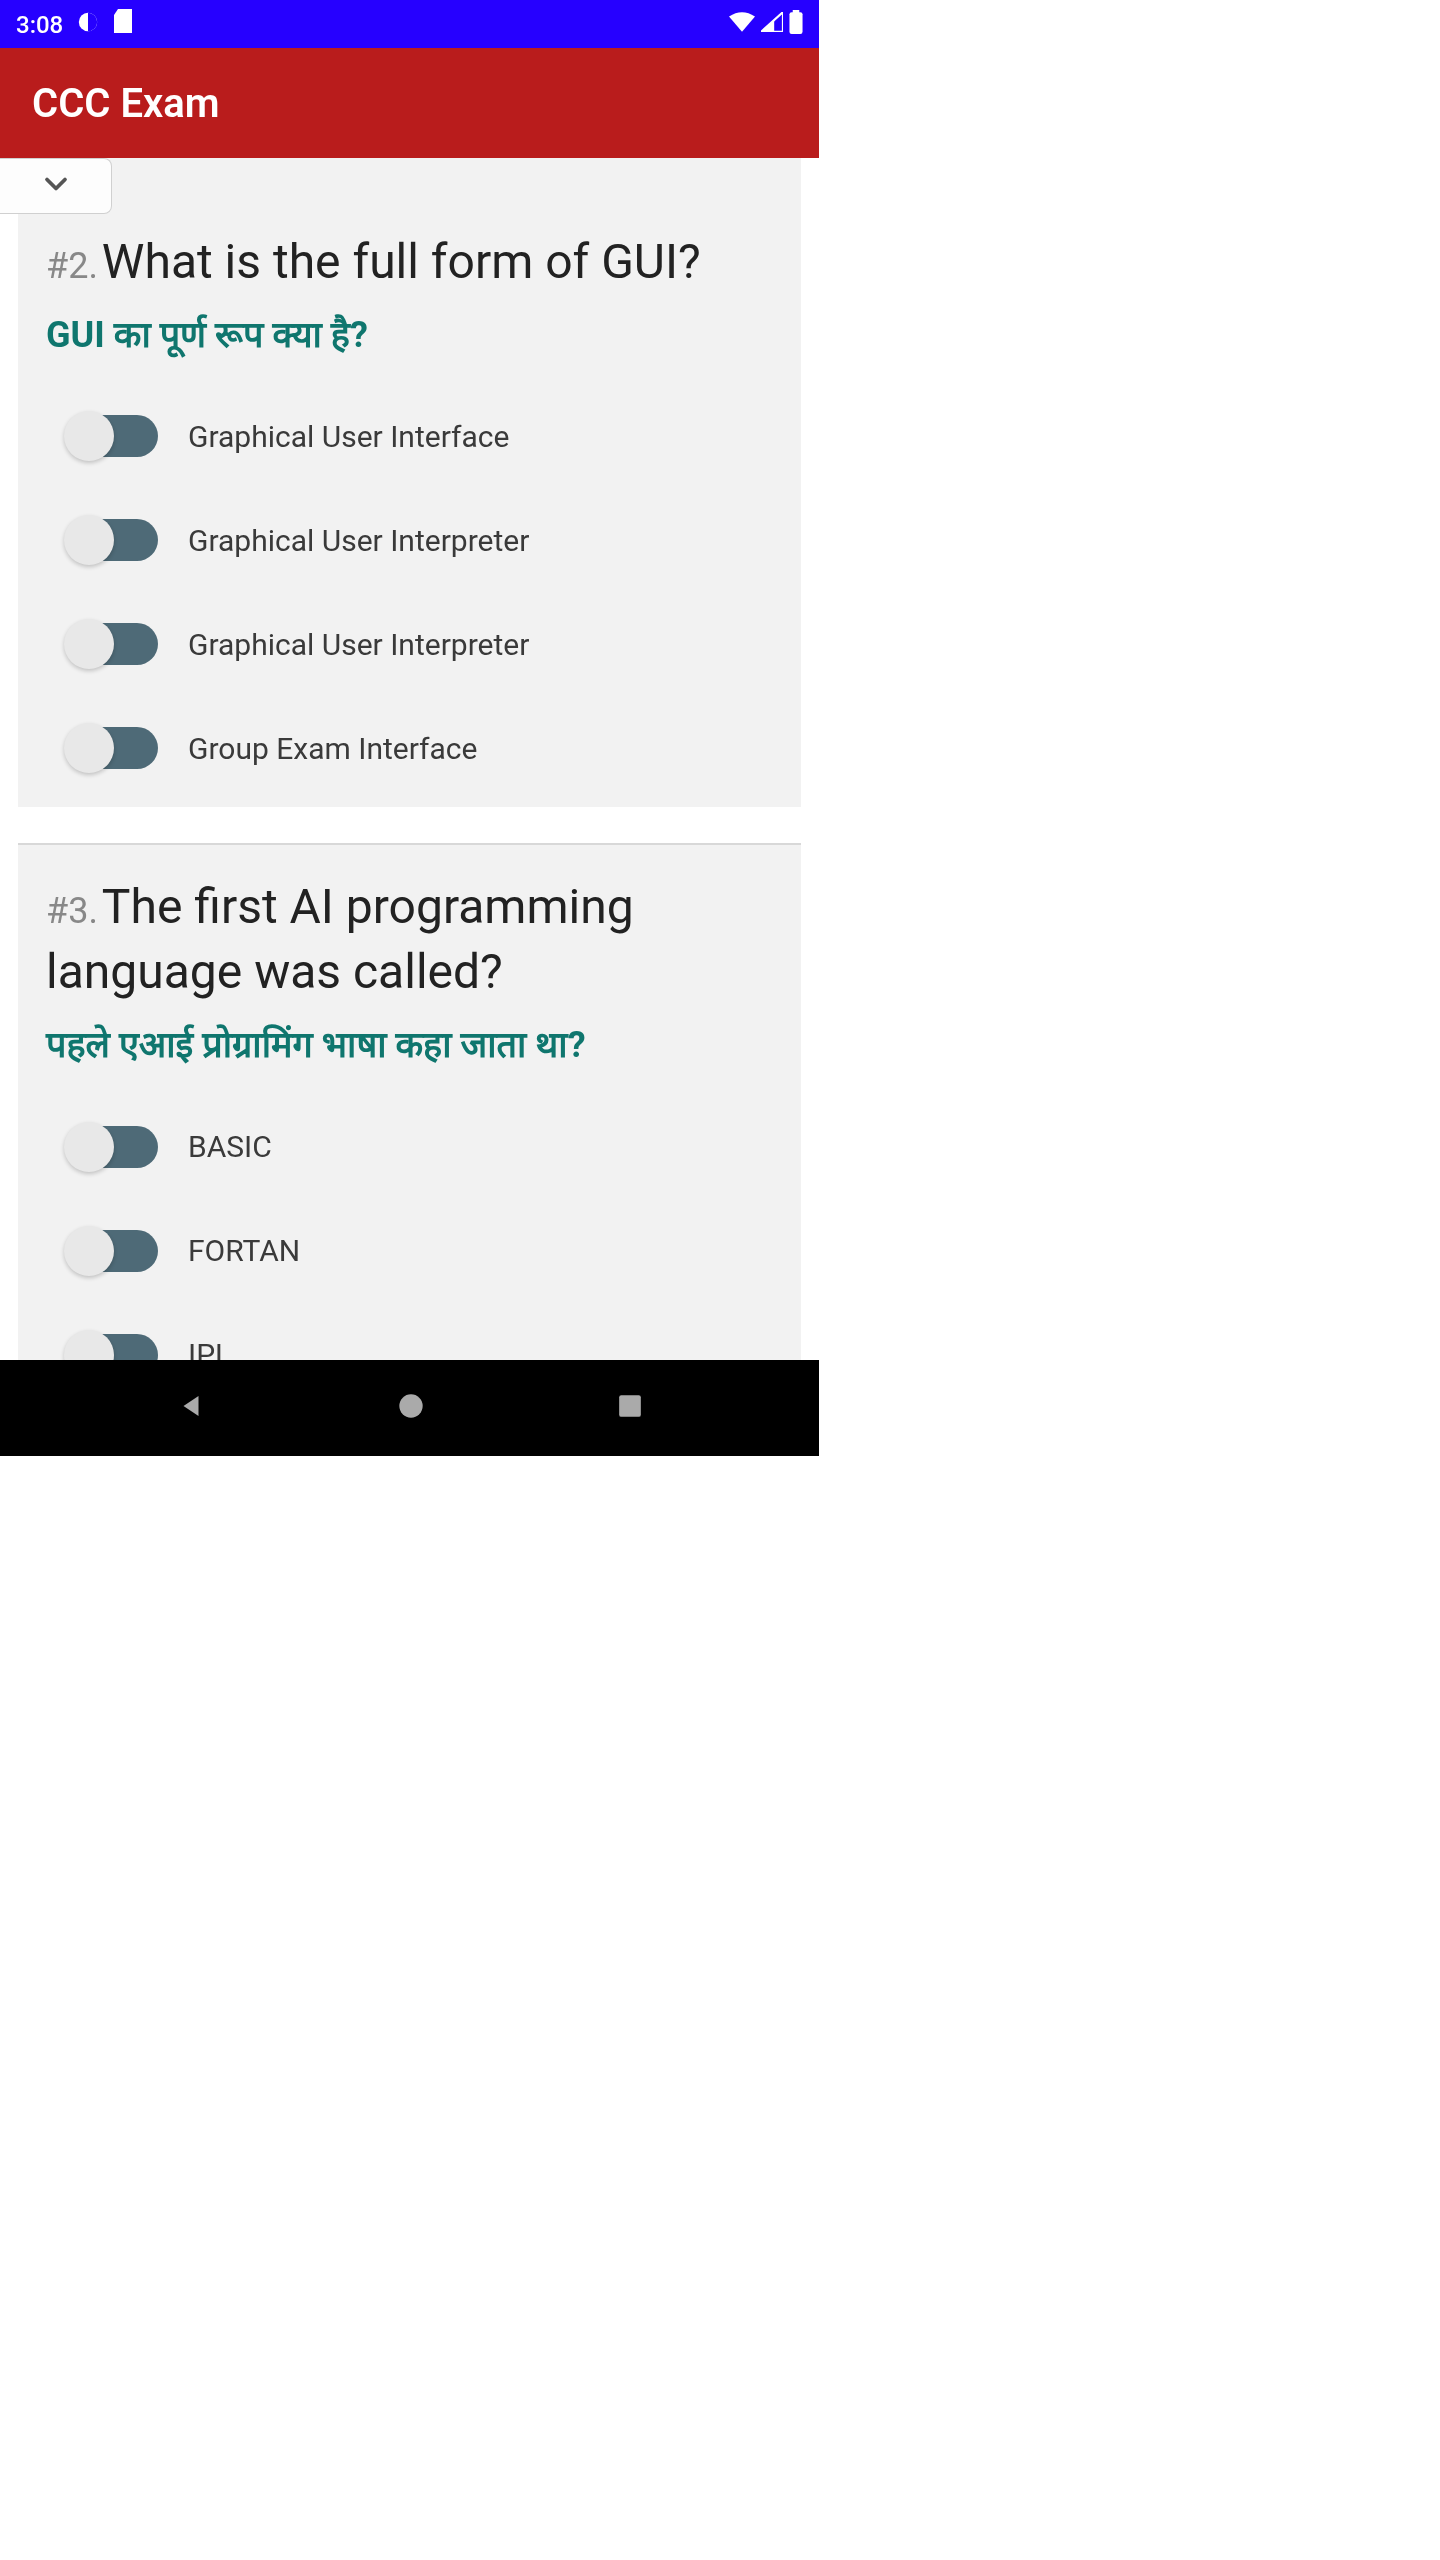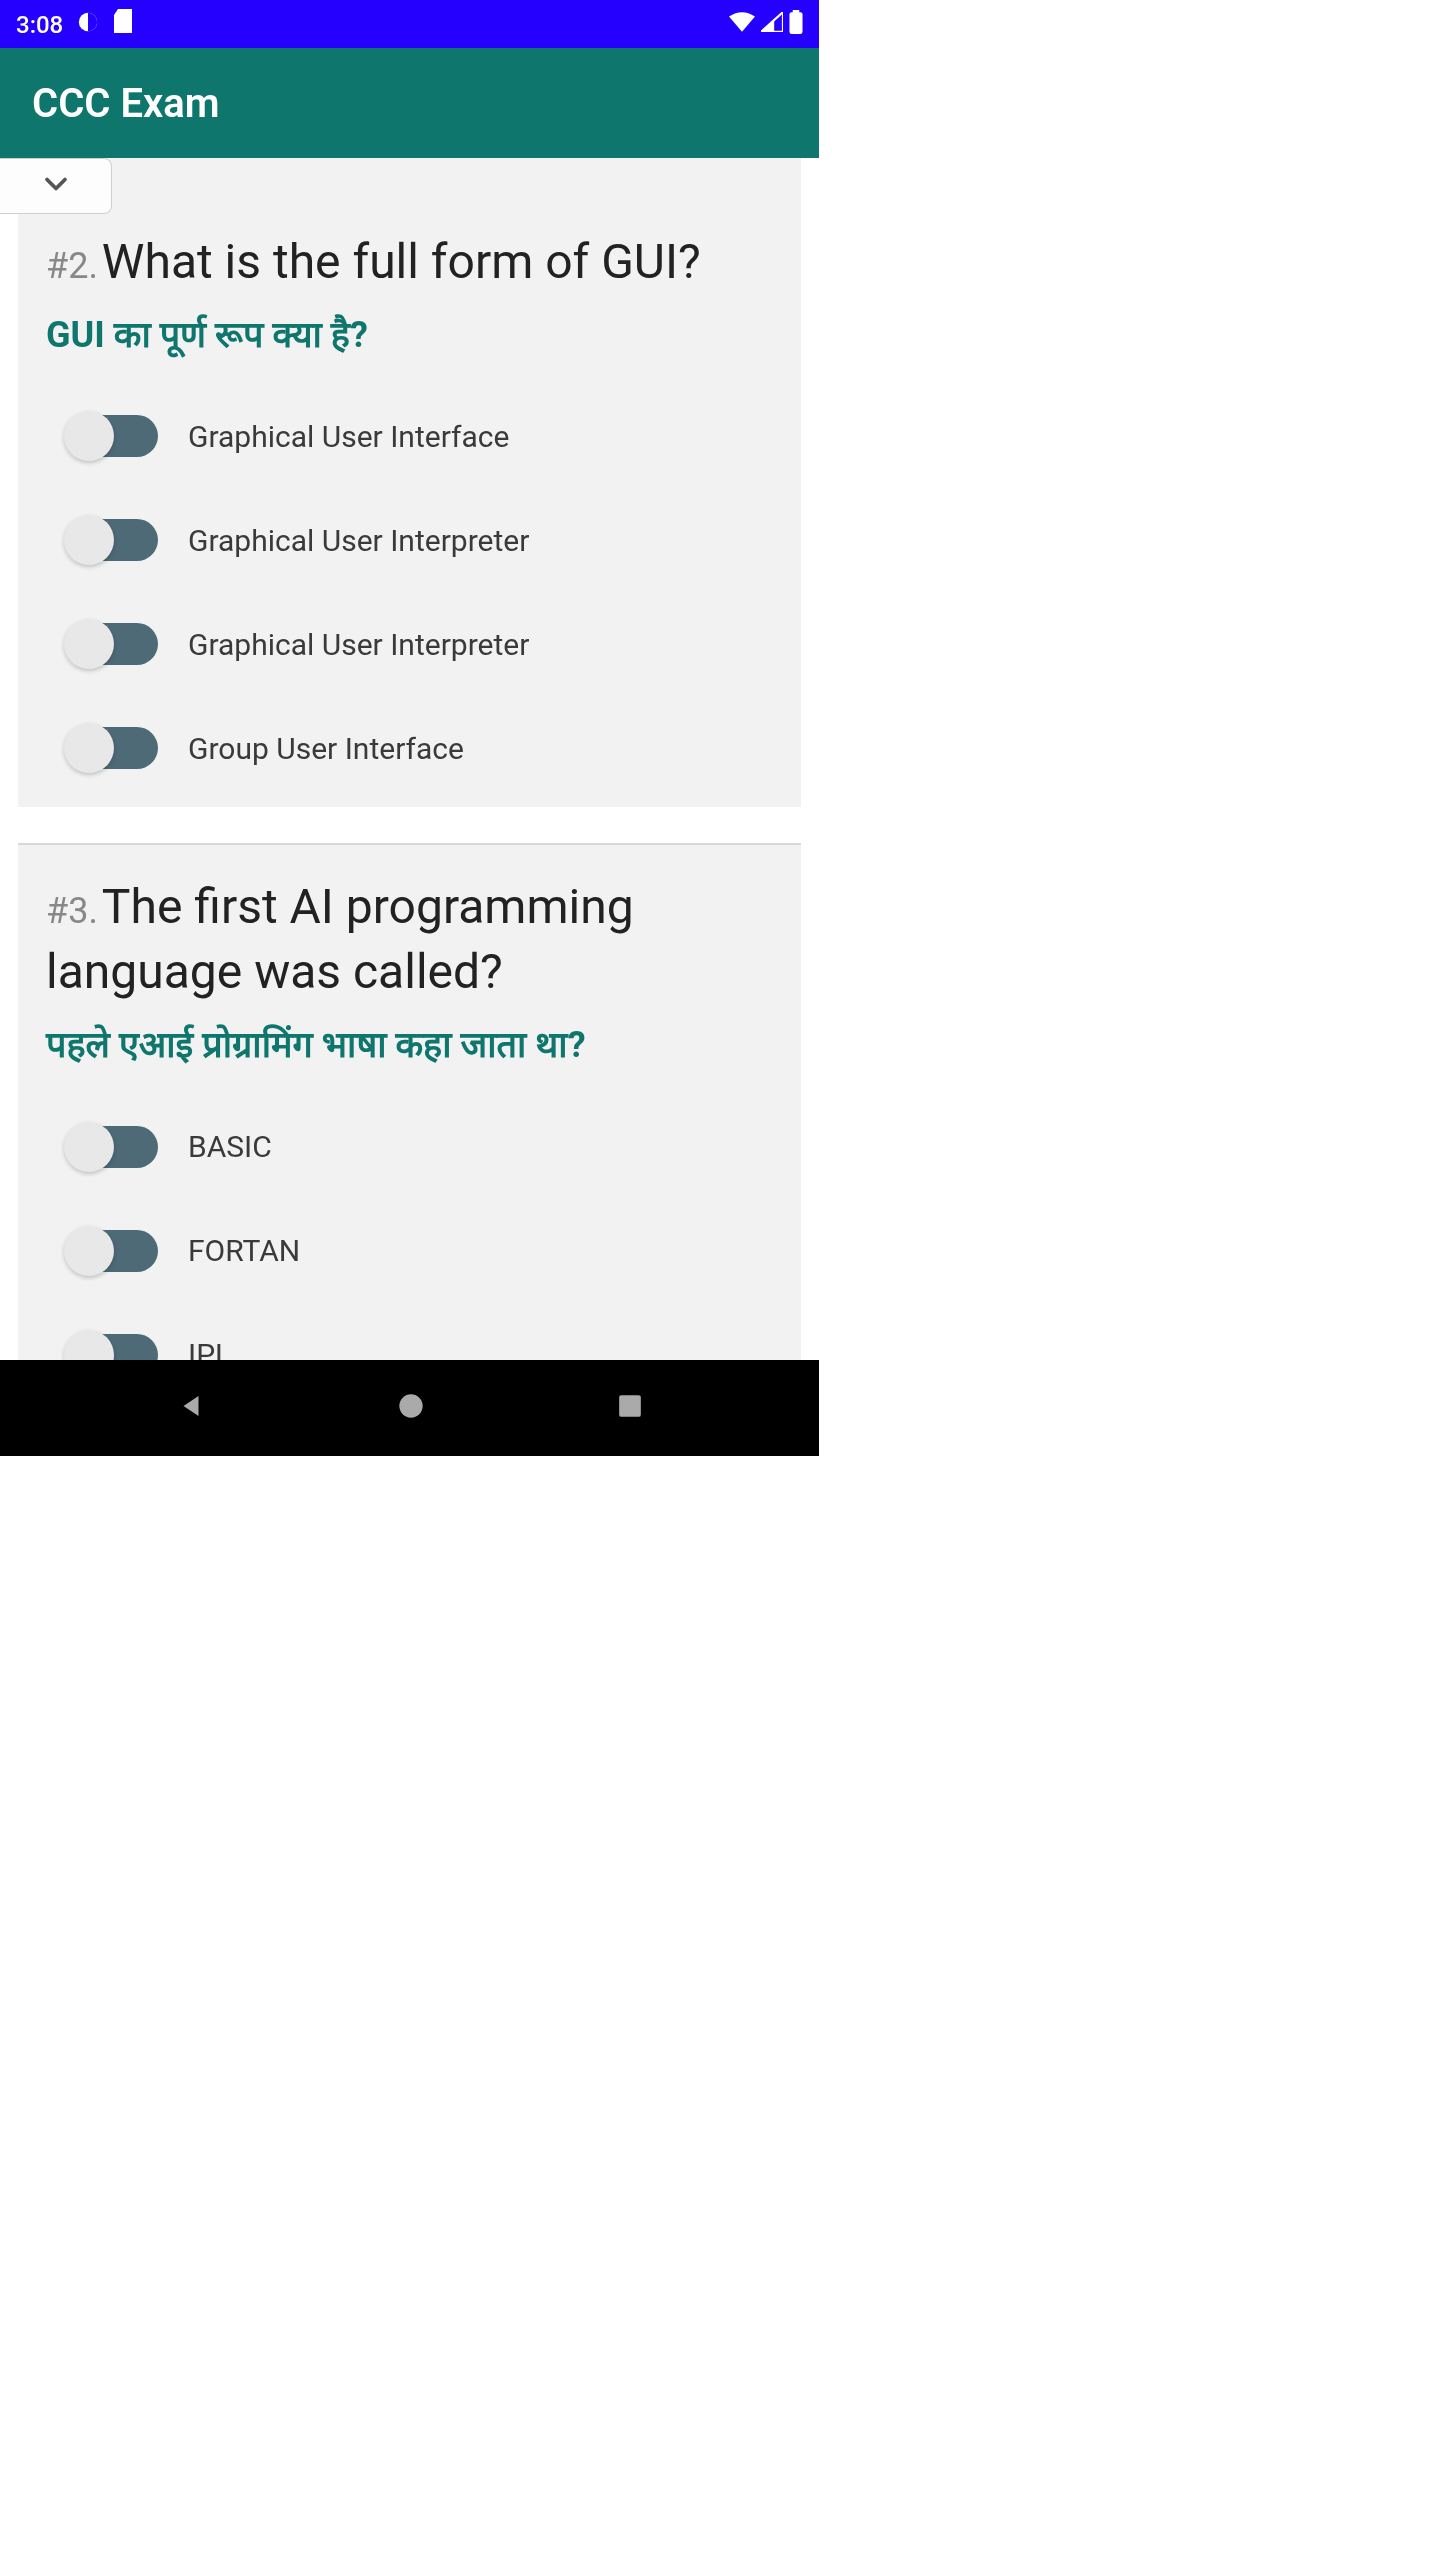--- a/index.html
+++ b/index.html
@@ -26,21 +26,21 @@
       gap: 14px;
       font-size: 24px;
       font-weight: 500;
     }
     .status-right {
       display: flex;
       align-items: center;
       gap: 6px;
     }
     .app-bar {
-      background: #0f766e;
+      background: #b91c1c;
       height: 110px;
       display: flex;
       align-items: center;
       padding: 0 32px;
     }
     .app-title {
       color: white;
       font-size: 40px;
       font-weight: 600;
     }
@@ -213,21 +213,21 @@
       <div class="option-row">
         <div class="toggle"></div>
         <div class="option-label">Graphical User Interpreter</div>
       </div>
       <div class="option-row">
         <div class="toggle"></div>
         <div class="option-label">Graphical User Interpreter</div>
       </div>
       <div class="option-row">
         <div class="toggle"></div>
-        <div class="option-label">Group User Interface</div>
+        <div class="option-label">Group Exam Interface</div>
       </div>
     </div>
   </div>
 
   <div class="question-card">
     <div>
       <span class="question-num">#3.</span>
       <span class="question-text">The first AI programming language was called?</span>
     </div>
     <div class="question-sub">पहले एआई प्रोग्रामिंग भाषा कहा जाता था?</div>

